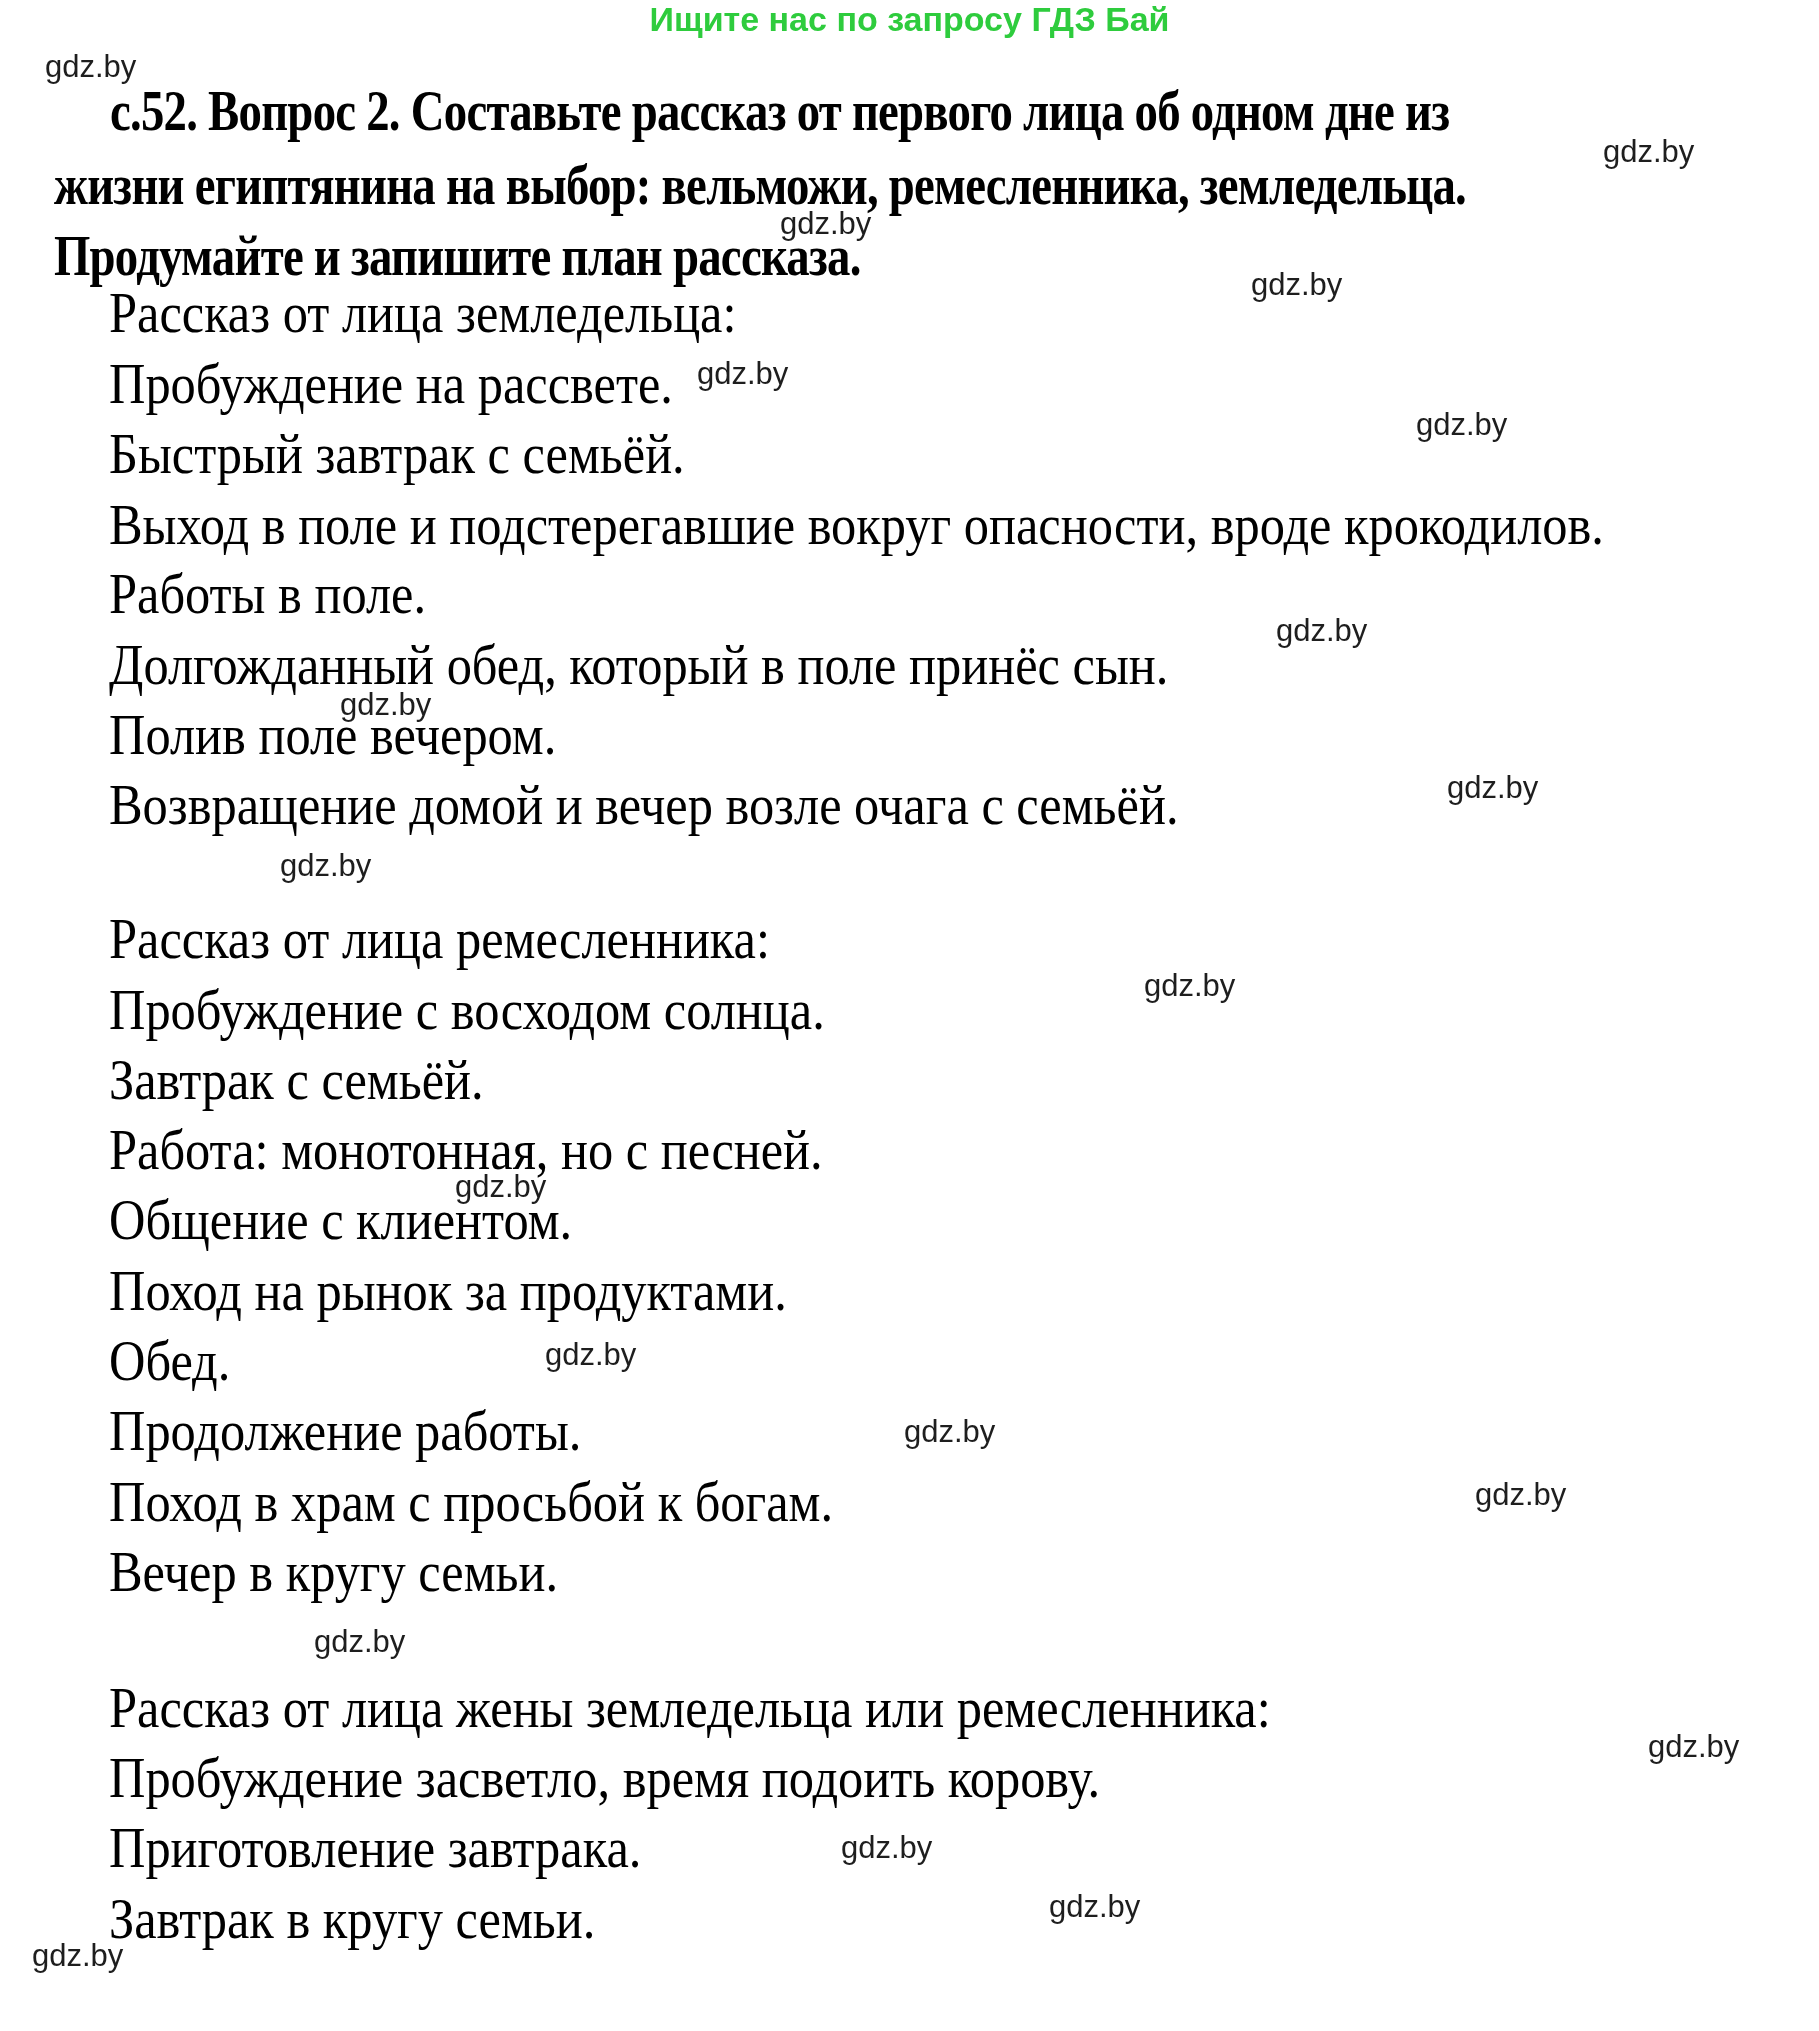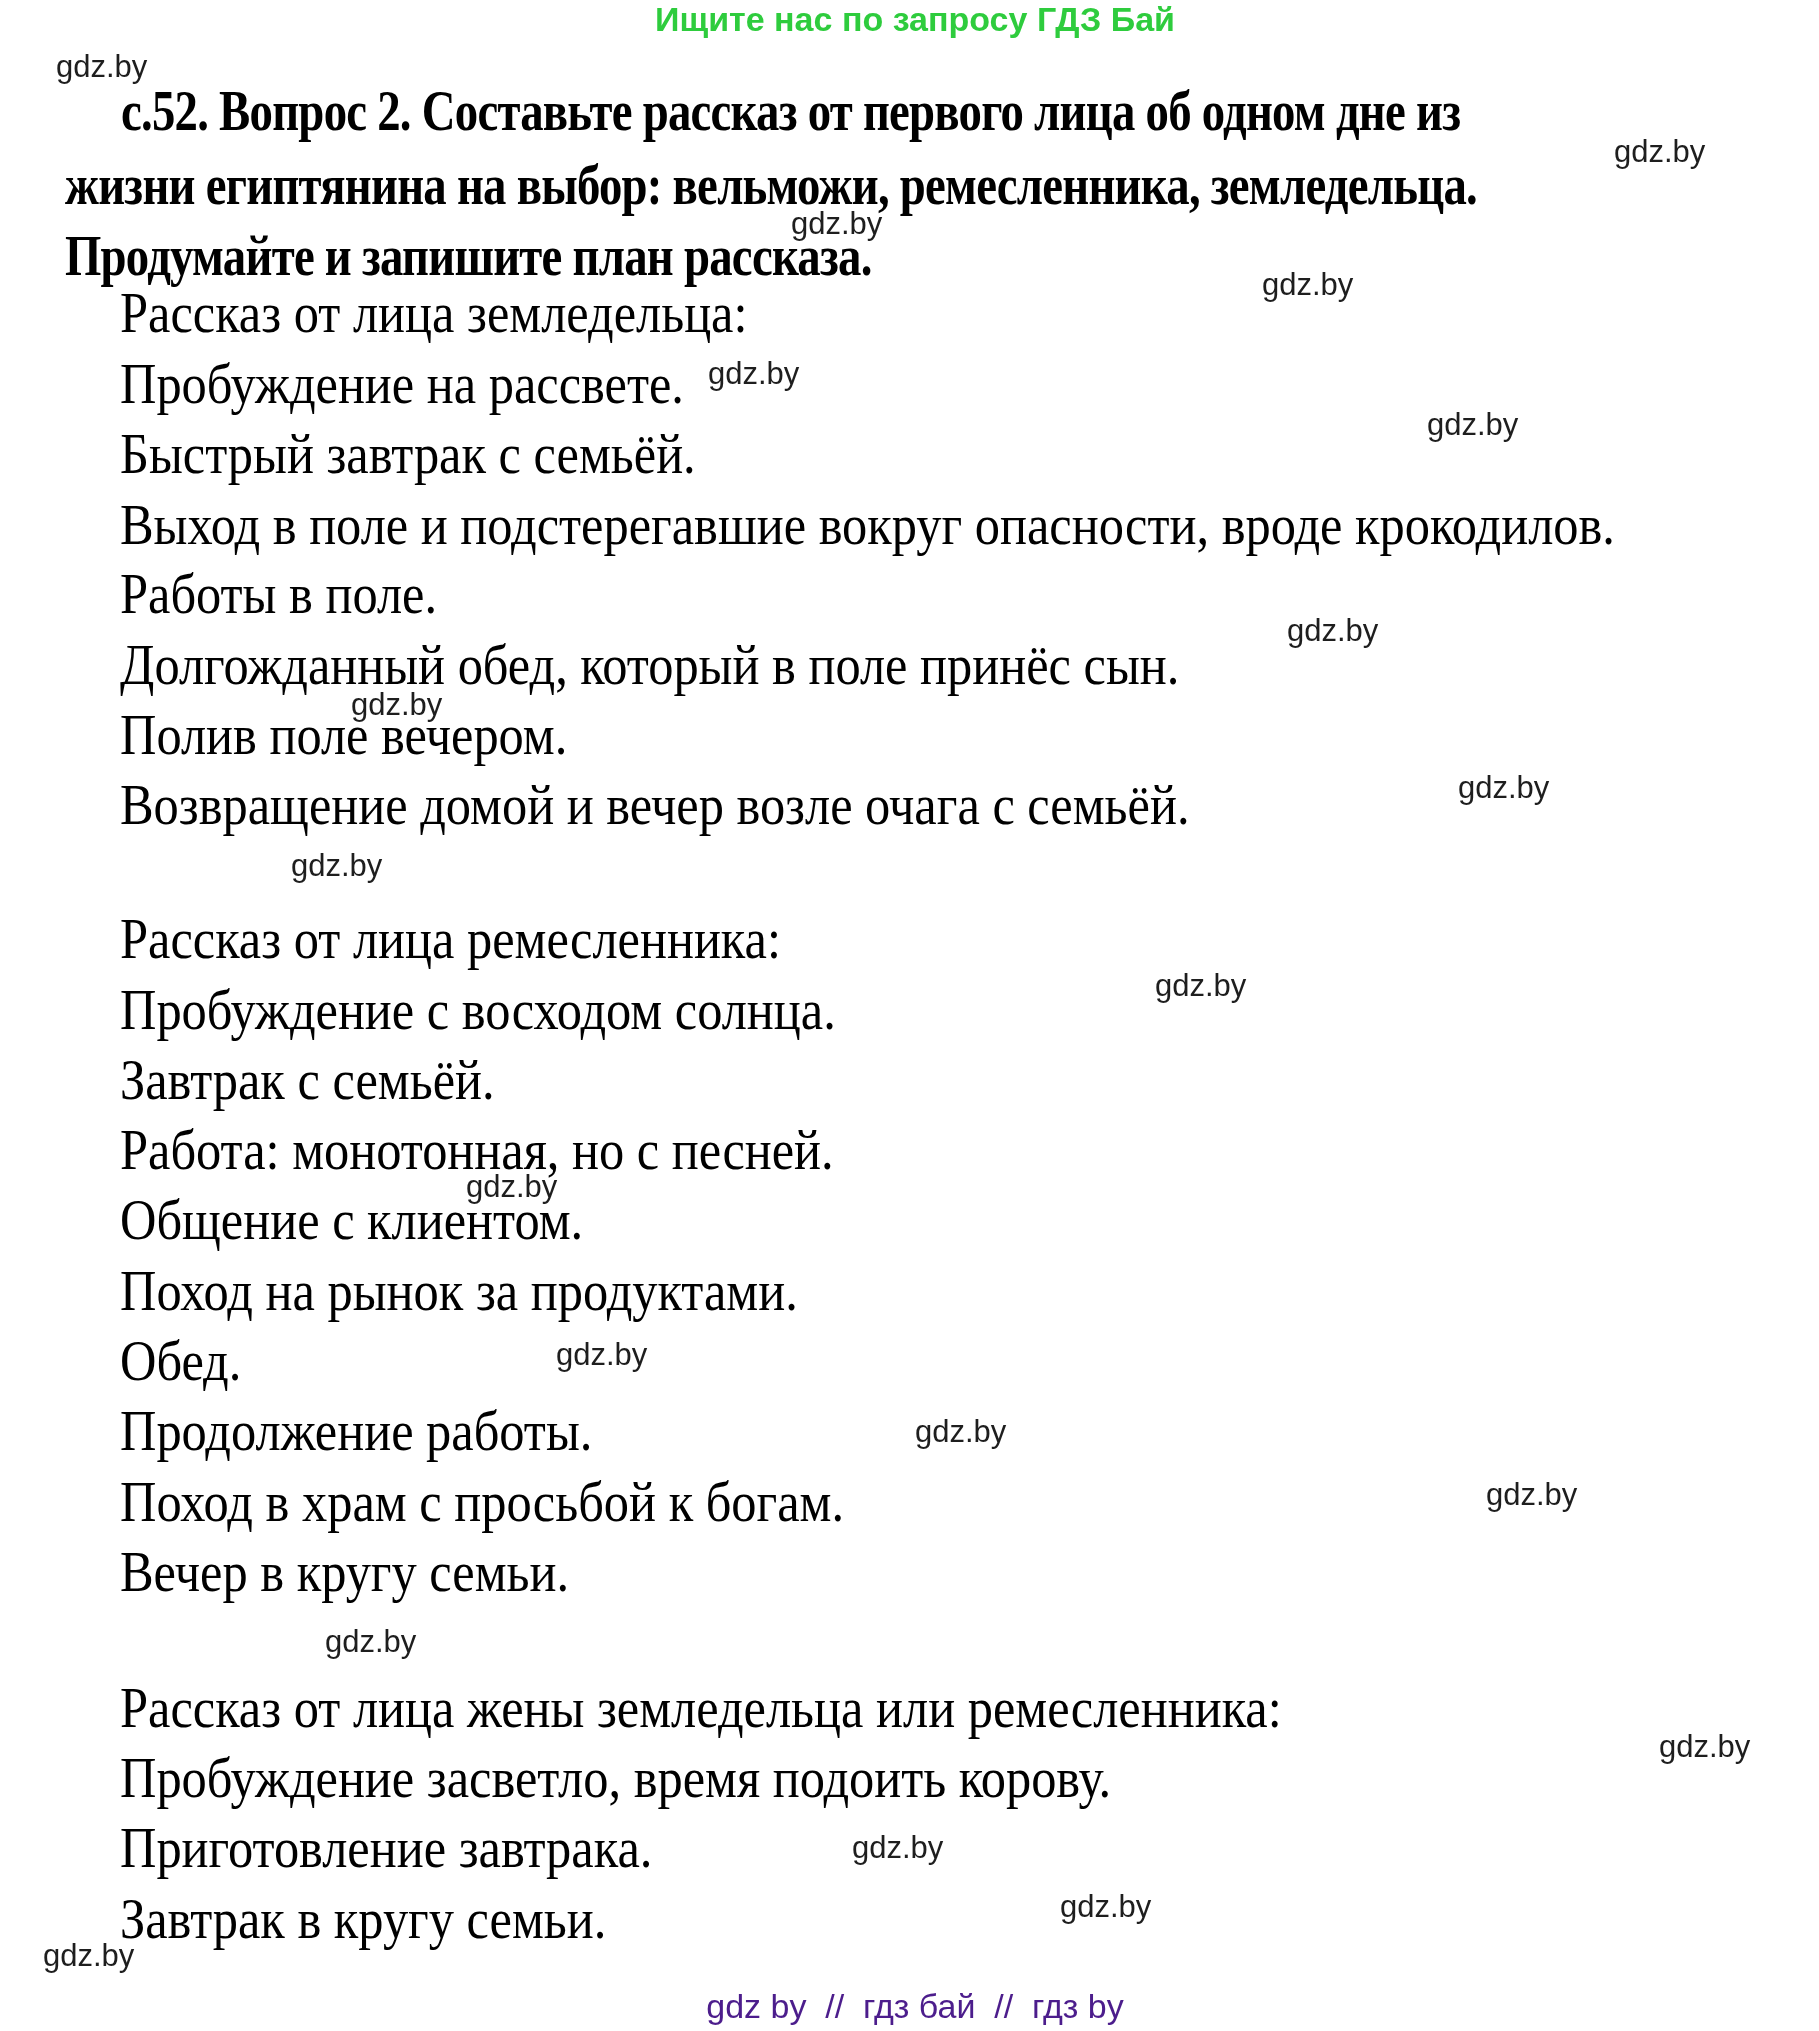--- a/index.html
+++ b/index.html
@@ -12,21 +12,21 @@
   }
   html,body{margin:0;padding:0;}
   body{
     width:1819px;height:2032px;
     background:var(--background);
     position:relative;
     overflow:hidden;
     font-family:"Liberation Serif",serif;
     color:var(--body-text);
   }
-  .page{position:absolute;inset:0;margin-left:11px;}
+  .page{position:absolute;inset:0;}
   .promo{
     position:absolute;top:0;left:0;width:100%;
     text-align:center;
     font-family:"Liberation Sans",sans-serif;
     font-weight:600;
     font-size:34px;
     color:var(--promo-green);
     white-space:nowrap;
   }
   .wm{
@@ -125,16 +125,15 @@
       <span class="wm" style="left: 545px; top: 1339px;">gdz.by</span>
       <span class="wm" style="left: 904px; top: 1416px;">gdz.by</span>
       <span class="wm" style="left: 1475px; top: 1479px;">gdz.by</span>
       <span class="wm" style="left: 314px; top: 1626px;">gdz.by</span>
       <span class="wm" style="left: 1648px; top: 1731px;">gdz.by</span>
       <span class="wm" style="left: 841px; top: 1832px;">gdz.by</span>
       <span class="wm" style="left: 1049px; top: 1891px;">gdz.by</span>
       <span class="wm" style="left: 32px; top: 1940px;">gdz.by</span>
     </div>
 
-  <div class="footer">gdz by  //  гдз бай  //  гдз by</div>
 
 </div>
 
 
 </body></html>

